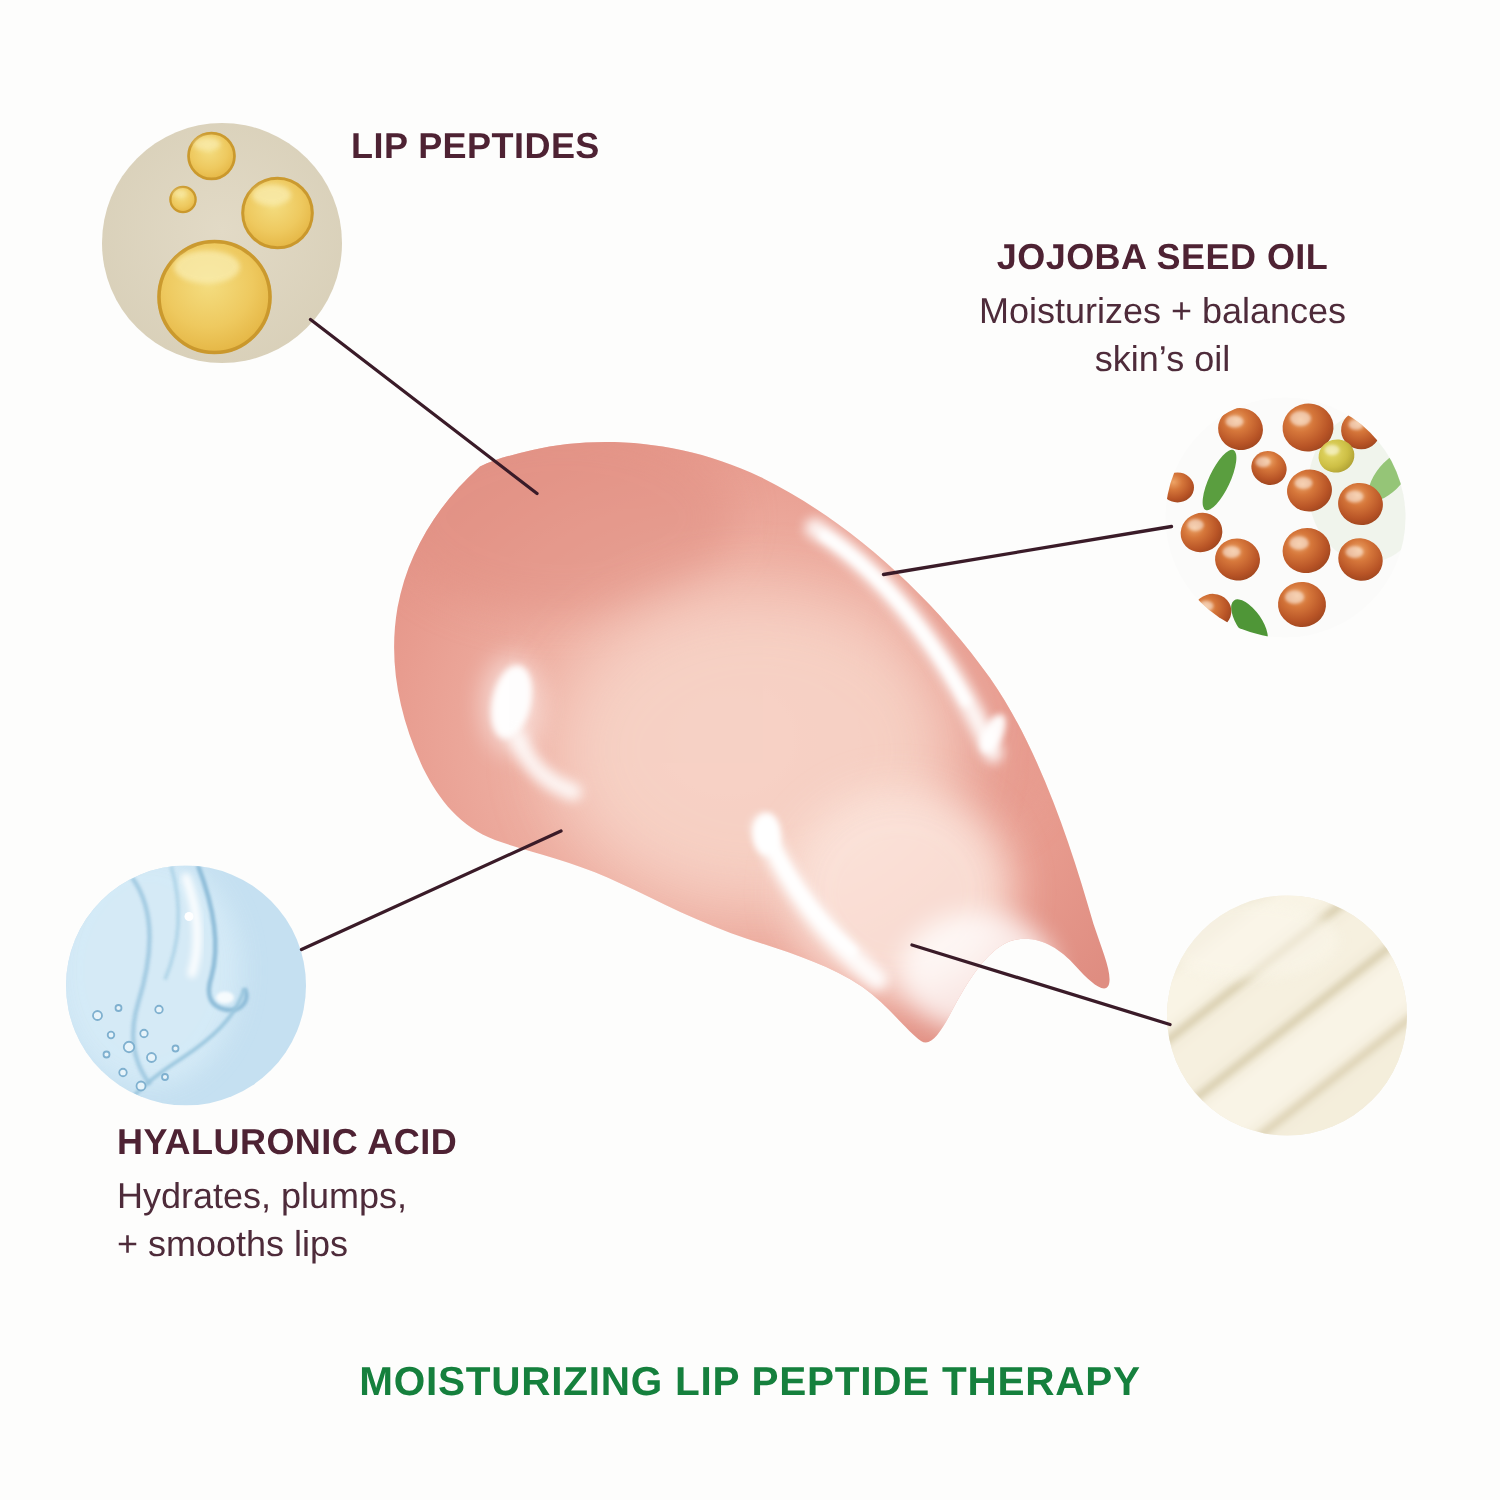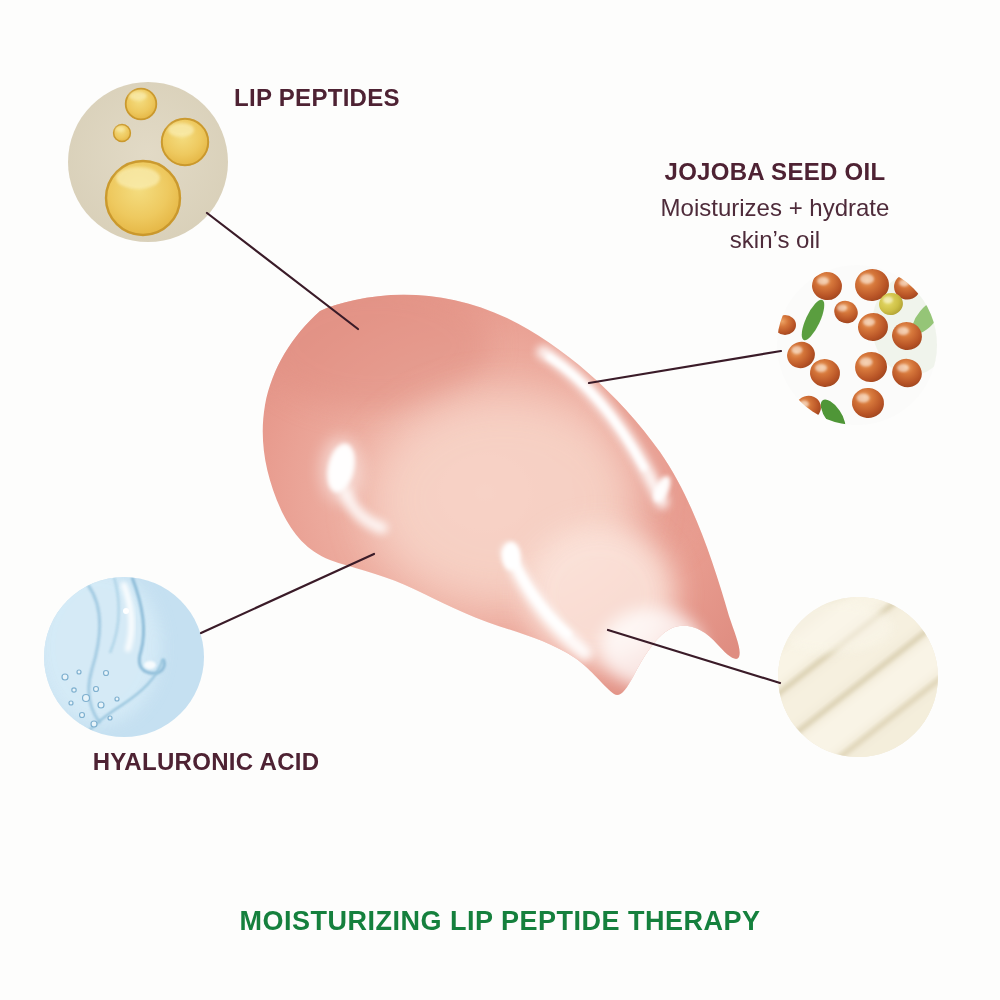--- a/index.html
+++ b/index.html
@@ -290,26 +290,28 @@
       <line x1="608" y1="630" x2="780" y2="683"></line>
     </g>
   </svg>
 
   <div class="callout align-left" style="left:234px;top:84px;width:290px;">
     <div class="heading">LIP PEPTIDES</div>
   </div>
 
   <div class="callout align-right" style="right:65px;top:158px;width:320px;">
     <div class="heading">JOJOBA SEED OIL</div>
-    <div class="desc">Moisturizes + hydrate
+    <div class="desc">Moisturizes + balances
 skin’s oil</div>
   </div>
 
-  <div class="callout align-left" style="left:56px;top:748px;width:300px;text-align:center;">
+  <div class="callout align-left" style="left:78px;top:748px;width:300px;">
     <div class="heading">HYALURONIC ACID</div>
+    <div class="desc">Hydrates, plumps,
++ smooths lips</div>
   </div>
 
   <div class="callout align-right" style="right:65px;top:768px;width:300px;">
   </div>
 
   <div class="footer-title">MOISTURIZING LIP PEPTIDE THERAPY</div>
 
 </div>
 
 </body></html>

